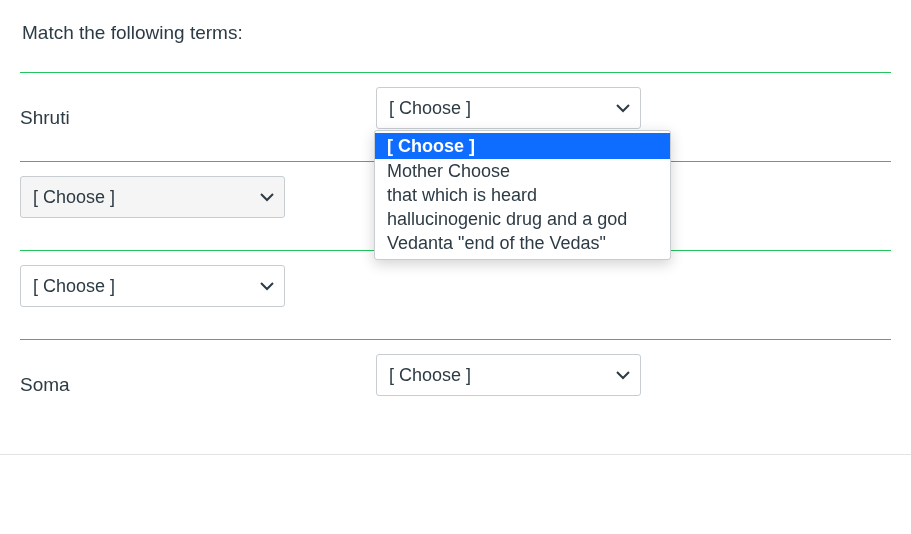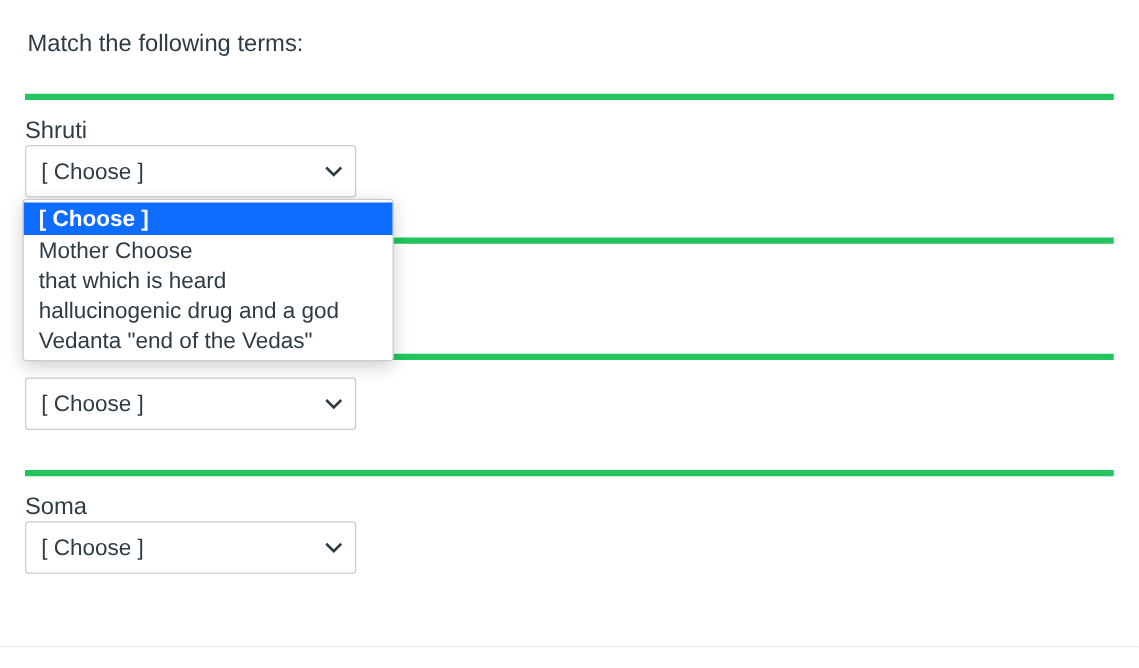--- a/index.html
+++ b/index.html
@@ -4,33 +4,32 @@
 <style>
   * { box-sizing: border-box; }
   html, body { margin: 0; padding: 0; }
   body {
     font-family: "Segoe UI", "Helvetica Neue", Arial, sans-serif;
     font-size: 19px;
     color: #2d3b45;
     background: #fff;
     width: 911px;
   }
-  .page { padding: 4px 20px 20px; margin-top: 13px; }
+  .page { padding: 14px 20px 20px; }
   .question-text {
     padding: 8px 2px 28px;
     color: #2d3b45;
     font-size: 19px;
   }
   .pair-row {
     display: flex;
-    align-items: flex-start;
-    border-top: 5px solid #22c55e;
+    align-items: flex-end;
+    border-top: 1px solid #22c55e;
     padding: 14px 0 32px;
     position: relative;
-    flex-direction: column;
   }
   .term-label { width: 356px; font-size: 19px; }
   .select-wrap {
     position: relative;
     width: 291px;
   }
   .select-box {
     width: 265px;
     height: 42px;
     border: 1px solid #c7cdd1;

